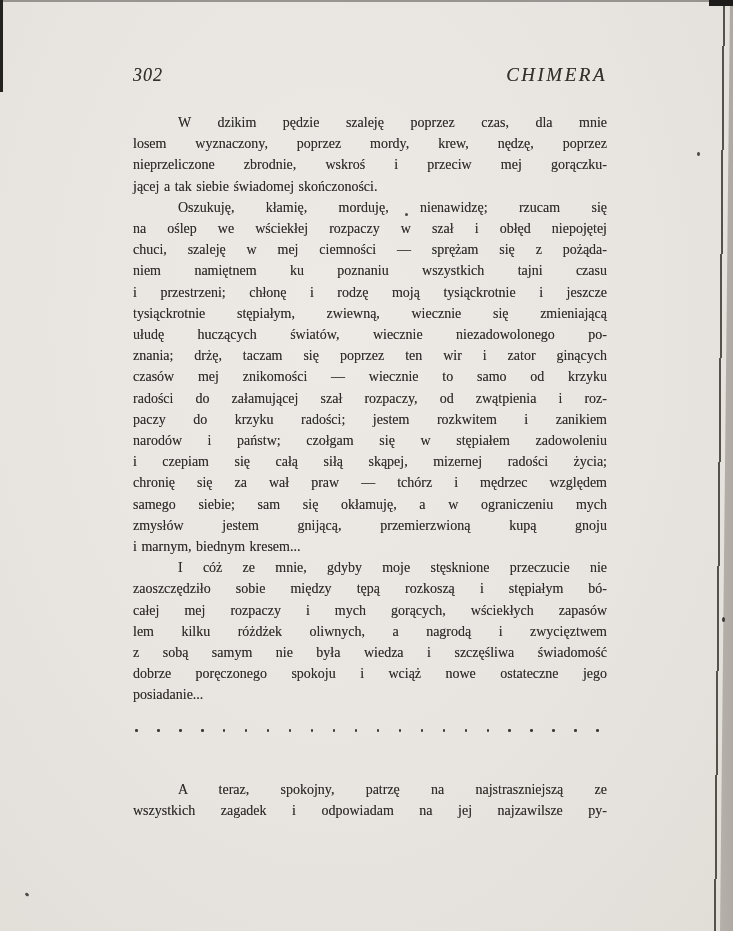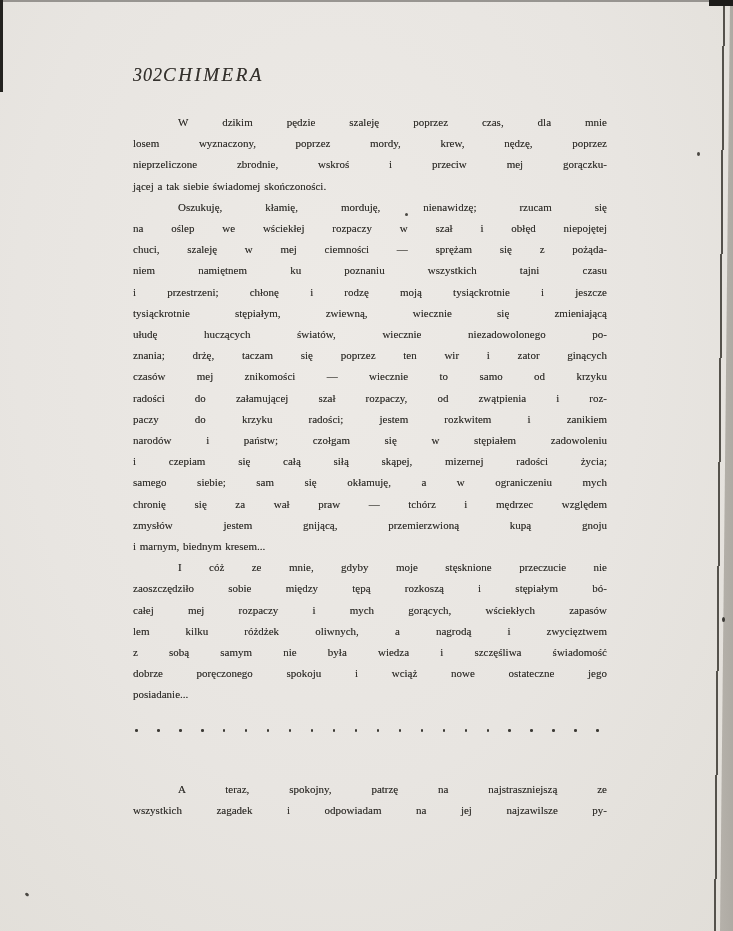--- a/index.html
+++ b/index.html
@@ -28,36 +28,36 @@
   .corner-top-right{position:absolute;top:0;right:0;width:24px;height:6px;background:#1d1c1a;}
   .speck{position:absolute;background:#4a4843;border-radius:50%;}
   .speck.s1{left:405px;top:213px;width:3px;height:3px;}
   .speck.s2{left:25px;top:893px;width:4px;height:3px;transform:rotate(35deg);}
   .speck.s3{left:697px;top:152px;width:3px;height:4px;}
   .speck.s4{left:722px;top:617px;width:3px;height:5px;background:#3a3834;}
 
   
   .running-head{
     position:absolute;left:133px;top:64px;width:474px;
-    display:flex;align-items:baseline;
+    display:flex;justify-content:space-between;align-items:baseline;
     color:#34312d;
   }
   .page-number{
     font-style:italic;font-size:18px;letter-spacing:1px;
     text-shadow:0 0 .5px rgba(52,49,45,.55);
   }
   .journal-title{
     font-style:italic;font-size:19px;letter-spacing:2.5px;
     text-shadow:0 0 .5px rgba(52,49,45,.55);
   }
 
   
   .text-block{
     position:absolute;left:133px;top:112px;width:474px;
-    color:#2f2d29;font-size:11px;
+    color:#2f2d29;font-size:14px;
     text-shadow:0 0 .5px rgba(47,45,41,.5);
   }
   .paragraph{margin:0;}
   .line{
     line-height:21.2px;
     text-align:justify;
     text-align-last:justify;
     word-spacing:1px;
   }
   .line.indent{text-indent:45px;}
@@ -93,22 +93,22 @@
         <div class="line">niem namiętnem ku poznaniu wszystkich tajni czasu</div>
         <div class="line">i przestrzeni; chłonę i rodzę moją tysiąckrotnie i jeszcze</div>
         <div class="line">tysiąckrotnie stępiałym, zwiewną, wiecznie się zmieniającą</div>
         <div class="line">ułudę huczących światów, wiecznie niezadowolonego po-</div>
         <div class="line">znania; drżę, taczam się poprzez ten wir i zator ginących</div>
         <div class="line">czasów mej znikomości — wiecznie to samo od krzyku</div>
         <div class="line">radości do załamującej szał rozpaczy, od zwątpienia i roz-</div>
         <div class="line">paczy do krzyku radości; jestem rozkwitem i zanikiem</div>
         <div class="line">narodów i państw; czołgam się w stępiałem zadowoleniu</div>
         <div class="line">i czepiam się całą siłą skąpej, mizernej radości życia;</div>
+        <div class="line">chronię się za wał praw — tchórz i mędrzec względem</div>
         <div class="line">samego siebie; sam się okłamuję, a w ograniczeniu mych</div>
-        <div class="line">chronię się za wał praw — tchórz i mędrzec względem</div>
         <div class="line">zmysłów jestem gnijącą, przemierzwioną kupą gnoju</div>
         <div class="line flush">i marnym, biednym kresem...</div>
       </div>
       <div class="paragraph">
         <div class="line indent">I cóż ze mnie, gdyby moje stęsknione przeczucie nie</div>
         <div class="line">zaoszczędziło sobie między tępą rozkoszą i stępiałym bó-</div>
         <div class="line">całej mej rozpaczy i mych gorących, wściekłych zapasów</div>
         <div class="line">lem kilku różdżek oliwnych, a nagrodą i zwycięztwem</div>
         <div class="line">z sobą samym nie była wiedza i szczęśliwa świadomość</div>
         <div class="line">dobrze poręczonego spokoju i wciąż nowe ostateczne jego</div>

